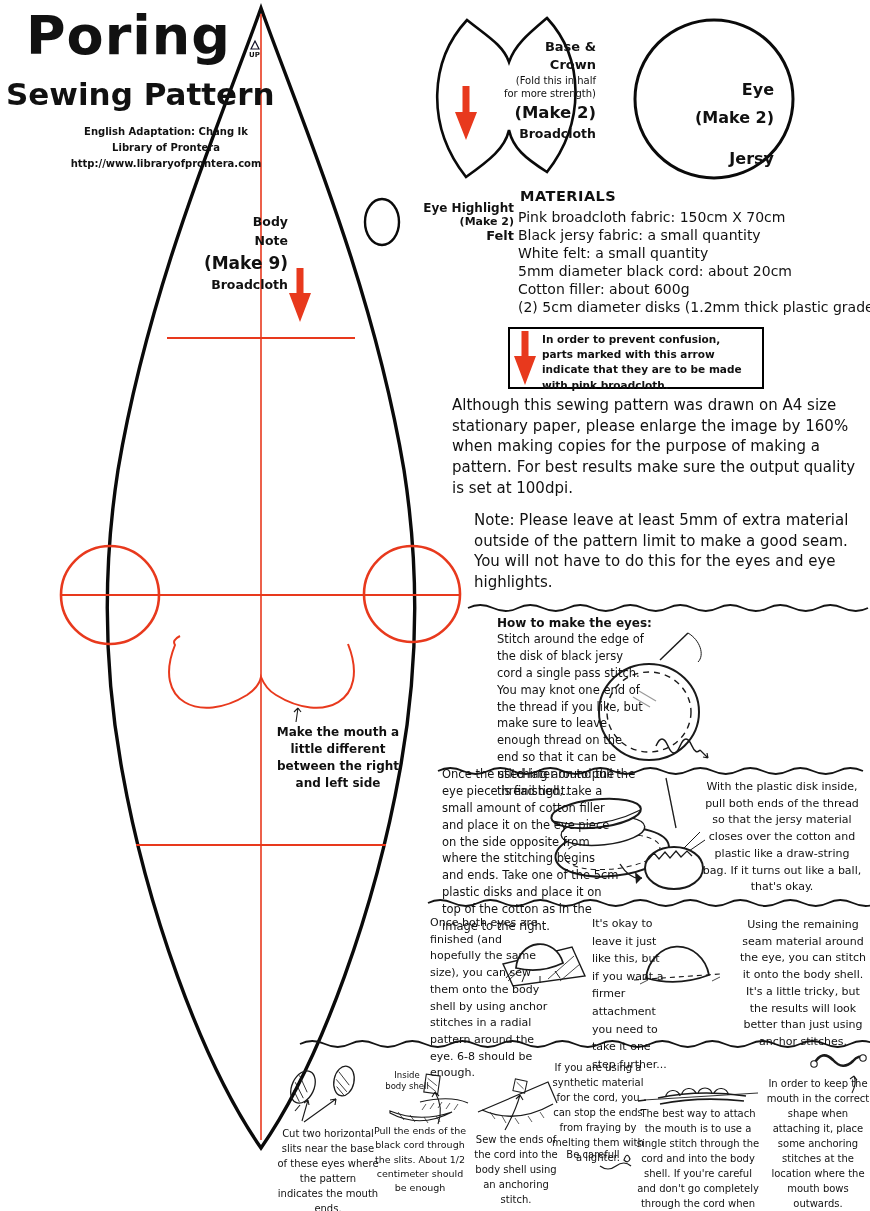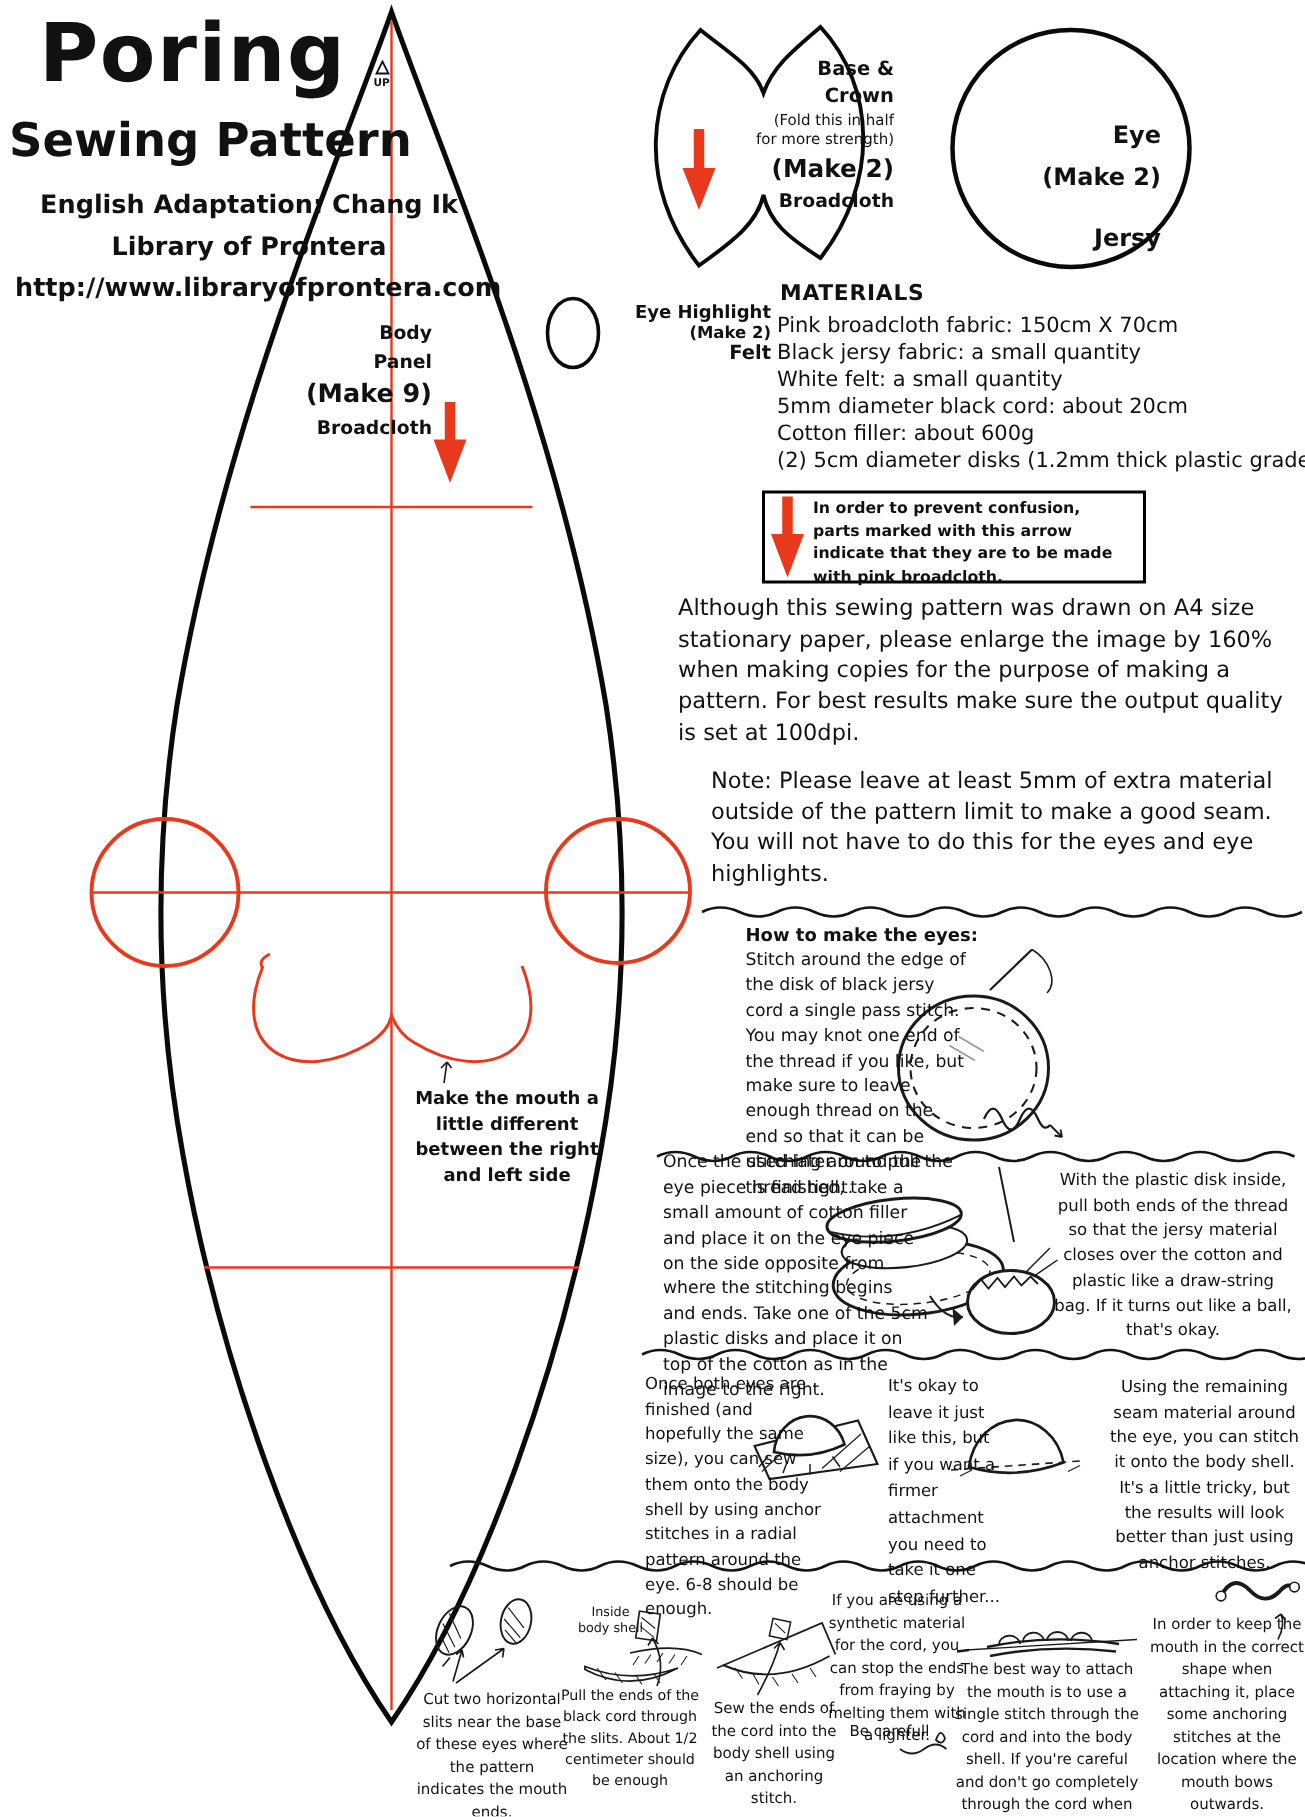--- a/index.html
+++ b/index.html
@@ -4,21 +4,21 @@
 <style>
   html,body{margin:0;padding:0;background:#fff;}
   #page{position:relative;width:870px;height:1211px;background:#fff;overflow:hidden;
         font-family:"DejaVu Sans",sans-serif;color:#111;}
   #art{position:absolute;left:0;top:0;z-index:0;}
   .t{position:absolute;z-index:2;}
   .red-fill{fill:var(--pattern-red,#e8391d);}
   .red-stroke{stroke:var(--pattern-red,#e8391d);}
   .title{font-size:54px;font-weight:bold;letter-spacing:1px;}
   .subtitle{font-size:31px;font-weight:bold;}
-  .credits{width:312px;text-align:center;font-size:17px;font-weight:bold;line-height:1.62;}
+  .credits{width:312px;text-align:center;font-size:10px;font-weight:bold;line-height:1.62;}
   .piece-label{text-align:right;font-weight:bold;}
   .small-cap{font-size:12.5px;line-height:1.55;}
   .make-big{font-size:17px;margin-top:2px;}
   .mat-head{font-size:14.5px;font-weight:bold;letter-spacing:.5px;}
   .mat-list{font-size:14px;line-height:1.29;width:385px;}
   .warn-box{width:238px;height:58px;border:2.5px solid #000;padding-left:14px;}
   .warn-text{position:absolute;left:32px;top:3px;width:200px;font-size:10.5px;font-weight:bold;line-height:1.45;}
   .para{font-size:15px;line-height:1.38;}
   .sec-head{font-size:12px;font-weight:bold;}
   .sec-text{font-size:11.5px;line-height:1.47;}
@@ -190,21 +190,21 @@
 <div class="t credits" style="left:10px;top:124px">
   <div>English Adaptation: Chang Ik</div>
   <div>Library of Prontera</div>
   <div>http://www.libraryofprontera.com</div>
 </div>
 
 <div class="t up-lbl" style="left:249px;top:51px">UP</div>
 
 <div class="t piece-label" style="left:156px;top:212px;width:132px">
   <div class="small-cap">Body</div>
-  <div class="small-cap">Panel</div>
+  <div class="small-cap">Note</div>
   <div class="make-big">(Make 9)</div>
   <div style="font-size:12.5px;margin-top:4px">Broadcloth</div>
 </div>
 
 <div class="t piece-label" style="left:500px;top:38px;width:96px">
   <div style="font-size:13px;line-height:1.35">Base &amp;</div>
   <div style="font-size:13px;line-height:1.35">Crown</div>
   <div style="font-size:10px;font-weight:normal;line-height:1.28;margin-top:2px">(Fold this in half for more strength)</div>
   <div style="font-size:16.5px;margin-top:2px">(Make 2)</div>
   <div style="font-size:12.5px;margin-top:4px">Broadcloth</div>

